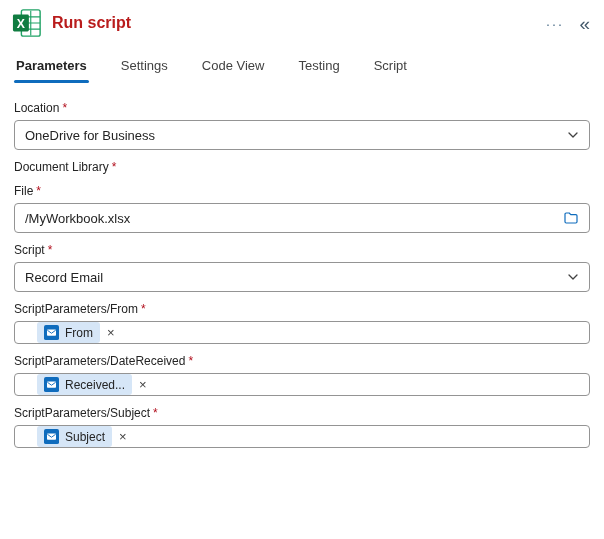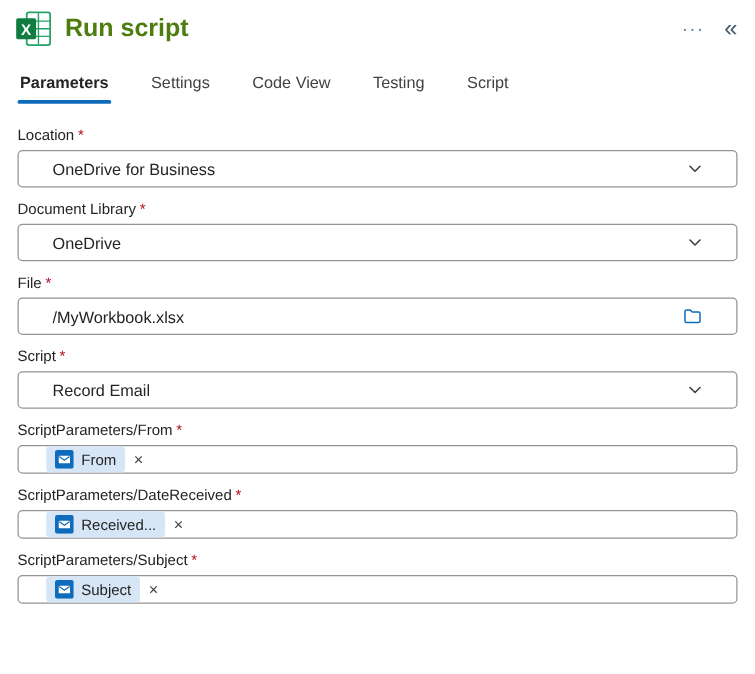--- a/index.html
+++ b/index.html
@@ -8,21 +8,21 @@
     font-family: "Liberation Sans", sans-serif;
     background: #ffffff;
     color: #242424;
     overflow: hidden;
   }
   .panel { width: 604px; height: 539px; background: #fff; }
 
   
   .header { display: flex; align-items: center; padding: 8px 14px 4px 12px; }
   .app-icon { width: 30px; height: 30px; margin-right: 10px; flex: 0 0 auto; }
-  .title { font-size: 20px; font-weight: 700; color: #4d7c0f; }
+  .title { font-size: 16px; font-weight: 700; color: #b91c1c; }
   .header-actions { margin-left: auto; display: flex; align-items: center; gap: 16px; }
   .more-btn { color: #5f7d95; font-size: 15px; letter-spacing: 1px; cursor: pointer; line-height: 1; }
   .collapse-btn { color: #44596b; font-size: 19px; cursor: pointer; line-height: 1; font-weight: 400; }
 
   
   .tabs { display: flex; gap: 30px; padding: 16px 14px 0 14px; }
   .tab { font-size: 13px; color: #424242; padding: 0 2px 10px 2px; position: relative; cursor: pointer; white-space: nowrap; text-align: right; }
   .tab.active { font-weight: 700; color: #242424; }
   .tab.active::after {
     content: ""; position: absolute; left: 0; right: 0; bottom: 0;
@@ -31,21 +31,21 @@
 
   
   .form { padding: 8px 14px 0 14px; }
   .field { margin-bottom: 6px; }
   .field-label { font-size: 12px; color: #242424; margin: 10px 0 5px 0; }
   .req { color: #b10e1c; margin-left: 3px; }
 
   .control {
     display: flex; align-items: center; height: 30px;
     border: 1px solid #949494; border-radius: 4px;
-    padding: 0 27px; background: #fff; cursor: pointer;
+    padding: 0 10px; background: #fff; cursor: pointer;
   }
   .control .value { font-size: 13px; color: #242424; flex: 1; overflow: hidden; white-space: nowrap; }
   .chevron { flex: 0 0 auto; margin-left: 8px; }
   .picker-icon { flex: 0 0 auto; margin-left: 8px; cursor: pointer; }
 
   .token-box {
     display: flex; align-items: center; height: 23px;
     border: 1px solid #949494; border-radius: 4px;
     padding: 0 8px 0 22px; background: #fff; cursor: text;
   }
@@ -94,26 +94,20 @@
         <span class="value">OneDrive for Business</span>
         <svg class="chevron" width="12" height="12" viewBox="0 0 12 12">
           <path d="M2 4l4 4 4-4" stroke="#424242" stroke-width="1.3" fill="none" stroke-linecap="round" stroke-linejoin="round"></path>
         </svg>
       </div>
     </div>
 
     <div class="field">
       <div class="field-label">
         <span>Document Library</span><span class="req">*</span>
-      </div>
-      <div class="control">
-        <span class="value">OneDrive</span>
-        <svg class="chevron" width="12" height="12" viewBox="0 0 12 12">
-          <path d="M2 4l4 4 4-4" stroke="#424242" stroke-width="1.3" fill="none" stroke-linecap="round" stroke-linejoin="round"></path>
-        </svg>
       </div>
     </div>
 
     <div class="field">
       <div class="field-label">
         <span>File</span><span class="req">*</span>
       </div>
       <div class="control">
         <span class="value">/MyWorkbook.xlsx</span>
         <svg class="picker-icon" width="16" height="16" viewBox="0 0 16 16">

